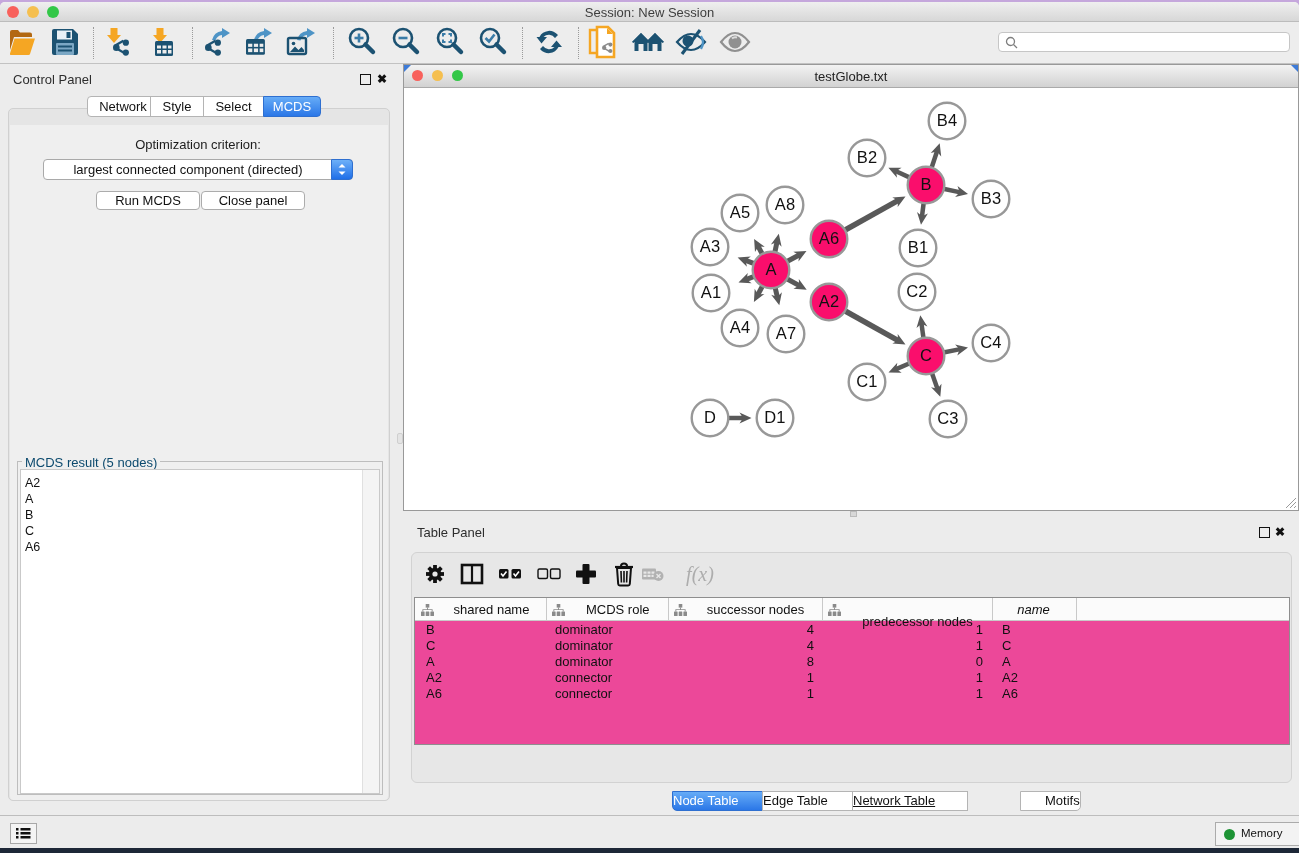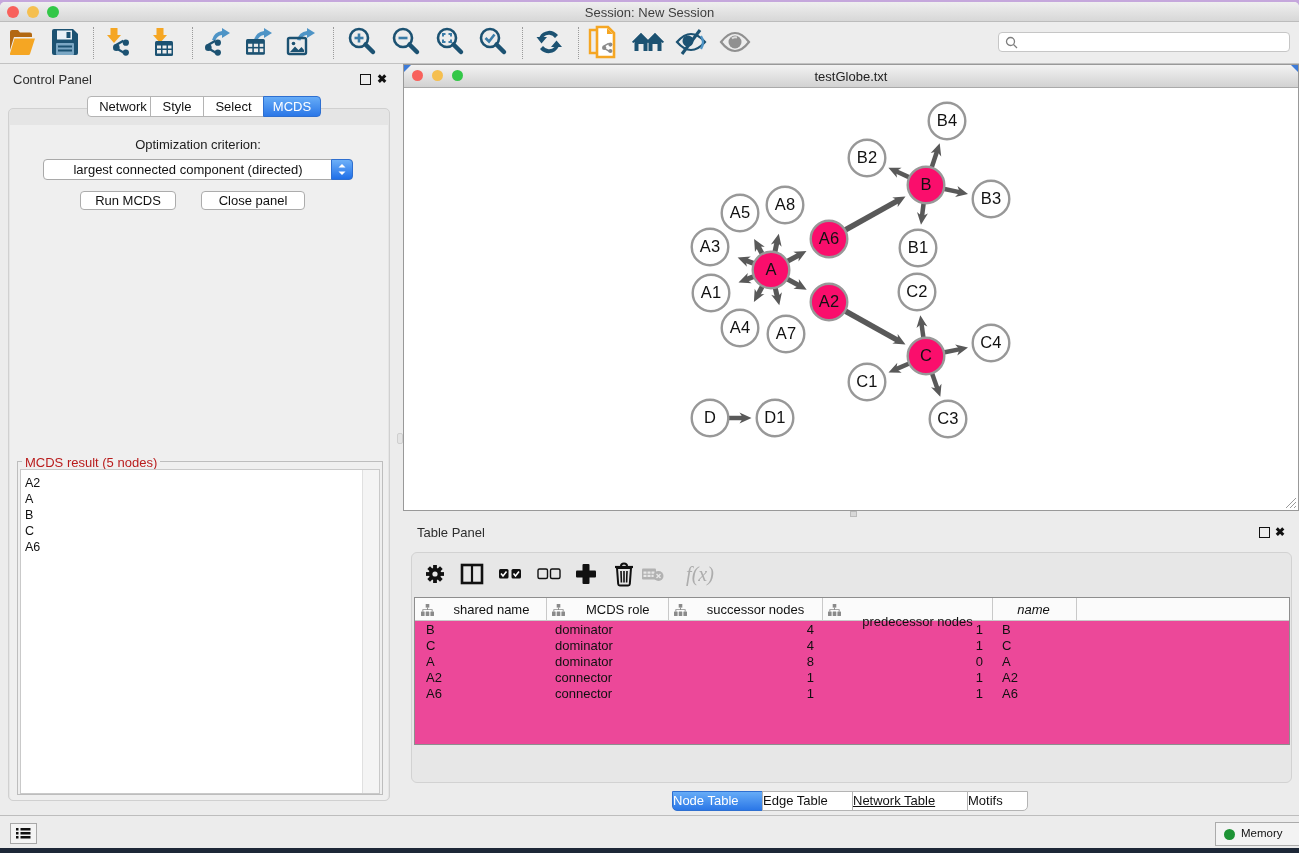--- a/index.html
+++ b/index.html
@@ -18,21 +18,21 @@
 .winbtn-x{font-size:12px;color:#111;font-weight:bold;}
 #cpane{left:8px;top:106px;width:382px;height:693px;background:#e5e5e5;border:1px solid #d0d0d0;border-radius:5px;}
 #cpinner{left:1px;top:16px;width:378px;height:675px;background:#efefef;border-radius:0 0 4px 4px;}
 .tab{top:94px;height:21px;background:#fff;border:1px solid #b4b4b4;font-size:13px;color:#111;text-align:center;line-height:19px;}
 .tabsel{background:linear-gradient(#66acf7,#2b77e7);color:#fff;border:1px solid #2e6fd0;}
 #optlabel{left:43px;top:135px;width:310px;text-align:center;font-size:13px;color:#1c1c1c;}
 #dropdown{left:43px;top:157px;width:310px;height:21px;background:#fff;border:1px solid #a9a9a9;border-radius:4px;font-size:13px;color:#111;text-align:center;line-height:19px;padding-right:20px;}
 #stepper{left:331px;top:157px;width:22px;height:21px;background:linear-gradient(#6db0f8,#1f6fe8);border-radius:0 4px 4px 0;border:1px solid #2e6fd0;}
 .btn{top:189px;height:19px;background:#fff;border:1px solid #acacac;border-radius:4px;font-size:13px;color:#111;text-align:center;line-height:17px;}
 #grpframe{left:17px;top:459px;width:366px;height:334px;border:1px solid #bdbdbd;}
-#grplabel{left:22px;top:453px;font-size:13px;color:#b91c1c;background:#efefef;padding:0 3px;}
+#grplabel{left:22px;top:453px;font-size:13px;color:#0c4a6e;background:#efefef;padding:0 3px;}
 #mcdslist{left:20px;top:467px;width:360px;height:325px;background:#fff;border:1px solid #c9c9c9;font-size:12.5px;color:#111;line-height:16px;padding:5px 0 0 4px;}
 #mcdsscroll{left:362px;top:468px;width:17px;height:323px;background:#f4f4f4;border-left:1px solid #e0e0e0;}
 #statusbar{left:0;top:813px;width:1299px;height:33px;background:#ececec;border-top:1px solid #bdbdbd;}
 #listbtn{left:10px;top:821px;width:27px;height:21px;background:#f4f4f4;border:1px solid #a8a8a8;}
 #membtn{left:1215px;top:820px;width:96px;height:24px;background:#f3f3f3;border:1px solid #ababab;font-size:11.5px;color:#111;}
 #botstrip{left:0;top:846px;width:1299px;height:7px;background:#1d2737;}
 #netwin{left:403px;top:62px;width:896px;height:447px;background:#fff;border:1px solid #999;}
 #nettitle{left:0;top:0;width:894px;height:23px;background:linear-gradient(#f3f3f3,#d2d2d2);border-bottom:1px solid #aaa;}
 #nettext{width:100%;text-align:center;top:4px;font-size:13px;color:#222;}
 #tptitle{left:417px;top:523px;font-size:13px;color:#2d2d2d;}
@@ -205,21 +205,21 @@
   <div class="abs tab" style="left:203px;width:61px;">Select</div>
   <div class="abs tab tabsel" style="left:263px;width:58px;border-radius:0 4px 4px 0;">MCDS</div>
   <div class="abs" id="optlabel">Optimization criterion:</div>
   <div class="abs" id="dropdown">largest connected component (directed)</div>
   <div class="abs" id="stepper">
     <svg width="20" height="19" viewBox="0 0 20 19">
         <path d="M6.5 7.5 L10 4 L13.5 7.5 Z" fill="#fff"></path>
         <path d="M6.5 11.5 L10 15 L13.5 11.5 Z" fill="#fff"></path>
       </svg>
   </div>
-  <div class="abs btn" style="left:80px;width:96px;">Run MCDS</div>
+  <div class="abs btn" style="left:96px;width:104px;">Run MCDS</div>
   <div class="abs btn" style="left:201px;width:104px;">Close panel</div>
   <div class="abs" id="grpframe"></div>
   <div class="abs" id="grplabel">MCDS result (5 nodes)</div>
   <div class="abs" id="mcdslist">A2<br>A<br>B<br>C<br>A6</div>
   <div class="abs" id="mcdsscroll"></div>
   <div class="abs" id="statusbar"></div>
   <div class="abs" id="listbtn">
     <svg width="25" height="19" viewBox="0 0 25 19">
         <g fill="#111">
           <rect x="5" y="4" width="2.5" height="2.5"></rect>
@@ -466,14 +466,14 @@
       <div class="tcell" style="left:11px;top:64px;">A6</div>
       <div class="tcell" style="left:140px;top:64px;">connector</div>
       <div class="tcell" style="left:300px;top:64px;width:99px;text-align:right;">1</div>
       <div class="tcell" style="left:470px;top:64px;width:98px;text-align:right;">1</div>
       <div class="tcell" style="left:587px;top:64px;">A6</div>
     </div>
   </div>
   <div class="abs btab btabsel" style="left:672px;width:91px;border-radius:0 0 0 5px;">Node Table</div>
   <div class="abs btab" style="left:762px;width:91px;">Edge Table</div>
   <div class="abs btab" style="left:852px;width:116px;text-decoration:underline;">Network Table</div>
-  <div class="abs btab" style="left:967px;width:61px;border-radius:0 0 5px 0;">Motifs</div>
+  <div class="abs btab" style="left:1020px;width:61px;border-radius:0 0 5px 0;padding-left:24px;">Motifs</div>
 </div>
 
 </body></html>

